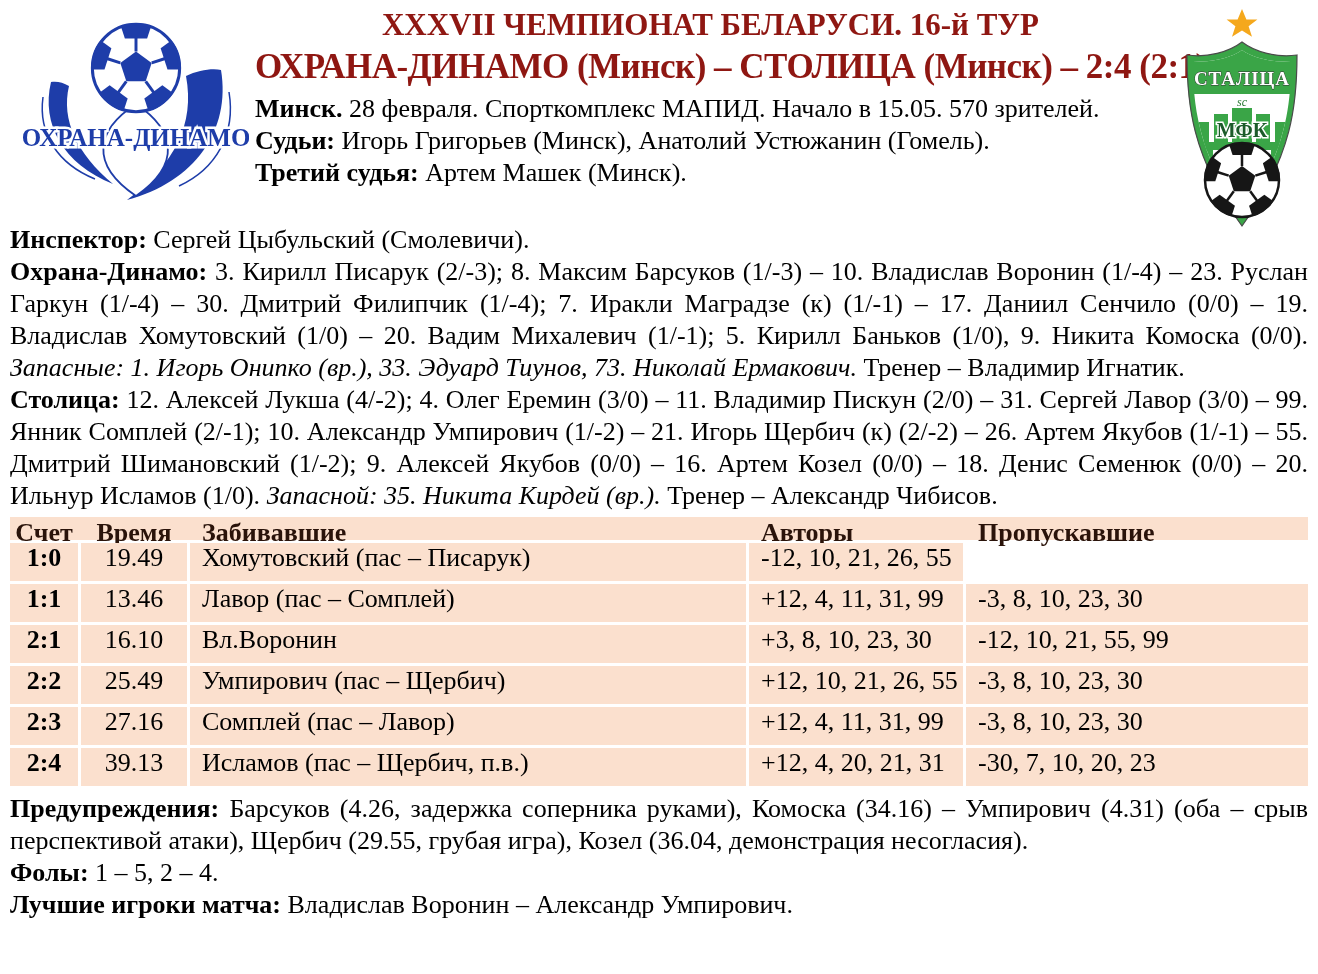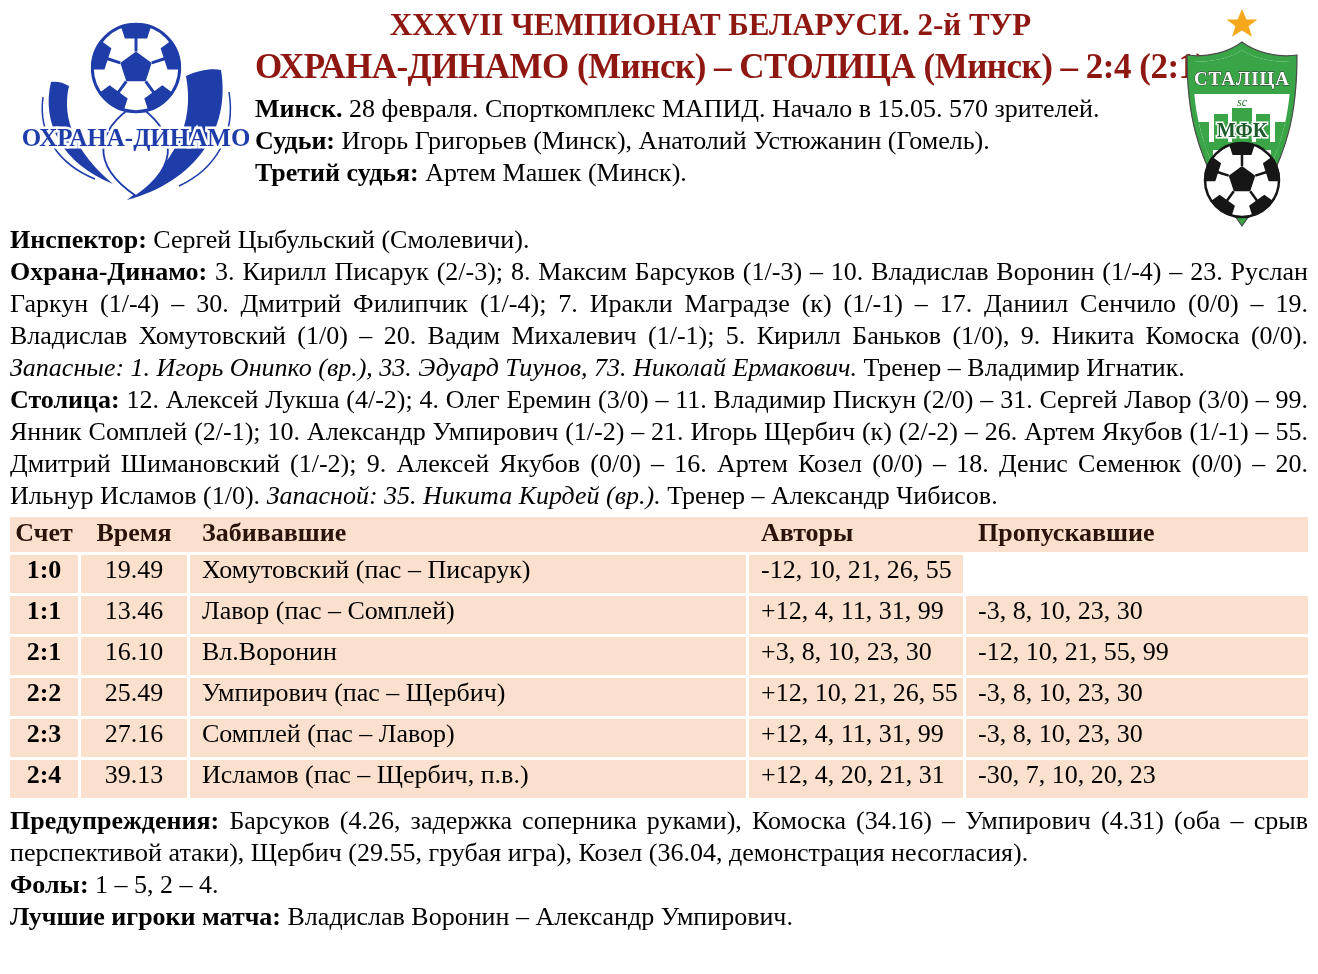--- a/index.html
+++ b/index.html
@@ -37,21 +37,21 @@
   
   .goals{margin:5px 0 7px;}
   .g-header,.g-row{
     display:grid;
     grid-template-columns:68px 106px 556px 214px 342px;
     column-gap:3px;
   }
   .g-header{
     background:var(--table-row-bg,#FBE0CE);
     font-weight:bold;color:var(--table-header-text,#2A130A);
-    height:35px;line-height:31px;margin-bottom:3px;
+    height:23px;line-height:31px;margin-bottom:3px;
   }
   .g-row{height:38px;line-height:30px;margin-bottom:3px;background:#fff;}
   .g-row>div{background:var(--table-row-bg,#FBE0CE);overflow:hidden;white-space:nowrap;}
   .c-center{text-align:center;}
   .c-bold{font-weight:bold;}
   .c-left{padding-left:12px;text-align:left;}
 
   
   svg text{font-family:"Liberation Serif", serif;}
 </style>
@@ -97,21 +97,21 @@
         </g>
 
         <g>
           <use href="#ball" transform="translate(113,56) scale(1.18)" style="color:var(--logo-blue,#1E3DA9)"></use>
         </g>
         <text x="113" y="134" text-anchor="middle" font-size="25" font-weight="bold" style="fill:var(--logo-blue,#1E3DA9);paint-order:stroke;stroke:#ffffff;stroke-width:5">ОХРАНА-ДИНАМО</text>
       </svg>
     </div>
 
     <div class="hc">
-      <div class="title1">XXXVII ЧЕМПИОНАТ БЕЛАРУСИ. 2-й ТУР</div>
+      <div class="title1">XXXVII ЧЕМПИОНАТ БЕЛАРУСИ. 16-й ТУР</div>
       <div class="title2">ОХРАНА-ДИНАМО (Минск) – СТОЛИЦА (Минск) – 2:4 (2:1)</div>
       <p class="info"><b>Минск.</b><span> 28 февраля. Спорткомплекс МАПИД. Начало в 15.05. 570 зрителей.</span></p>
       <p class="info"><b>Судьи:</b><span> Игорь Григорьев (Минск), Анатолий Устюжанин (Гомель).</span></p>
       <p class="info"><b>Третий судья:</b><span> Артем Машек (Минск).</span></p>
     </div>
 
     <div class="logo logo-right">
       <svg width="132" height="224" viewBox="0 0 130 224">
         <g transform="translate(65,18)">
           <polygon points="0,-15 4.4,-4.6 15.4,-4.6 6.6,2.2 10,12.8 0,6.4 -10,12.8 -6.6,2.2 -15.4,-4.6 -4.4,-4.6" style="fill:var(--star-gold,#F5A81C)"></polygon>

